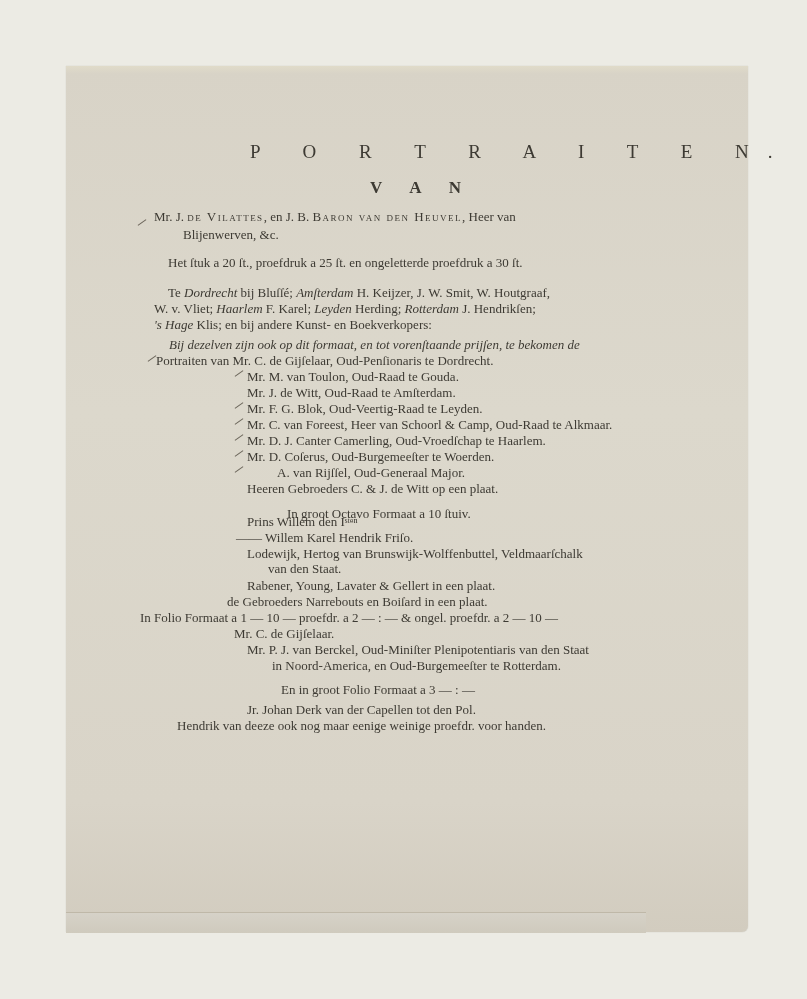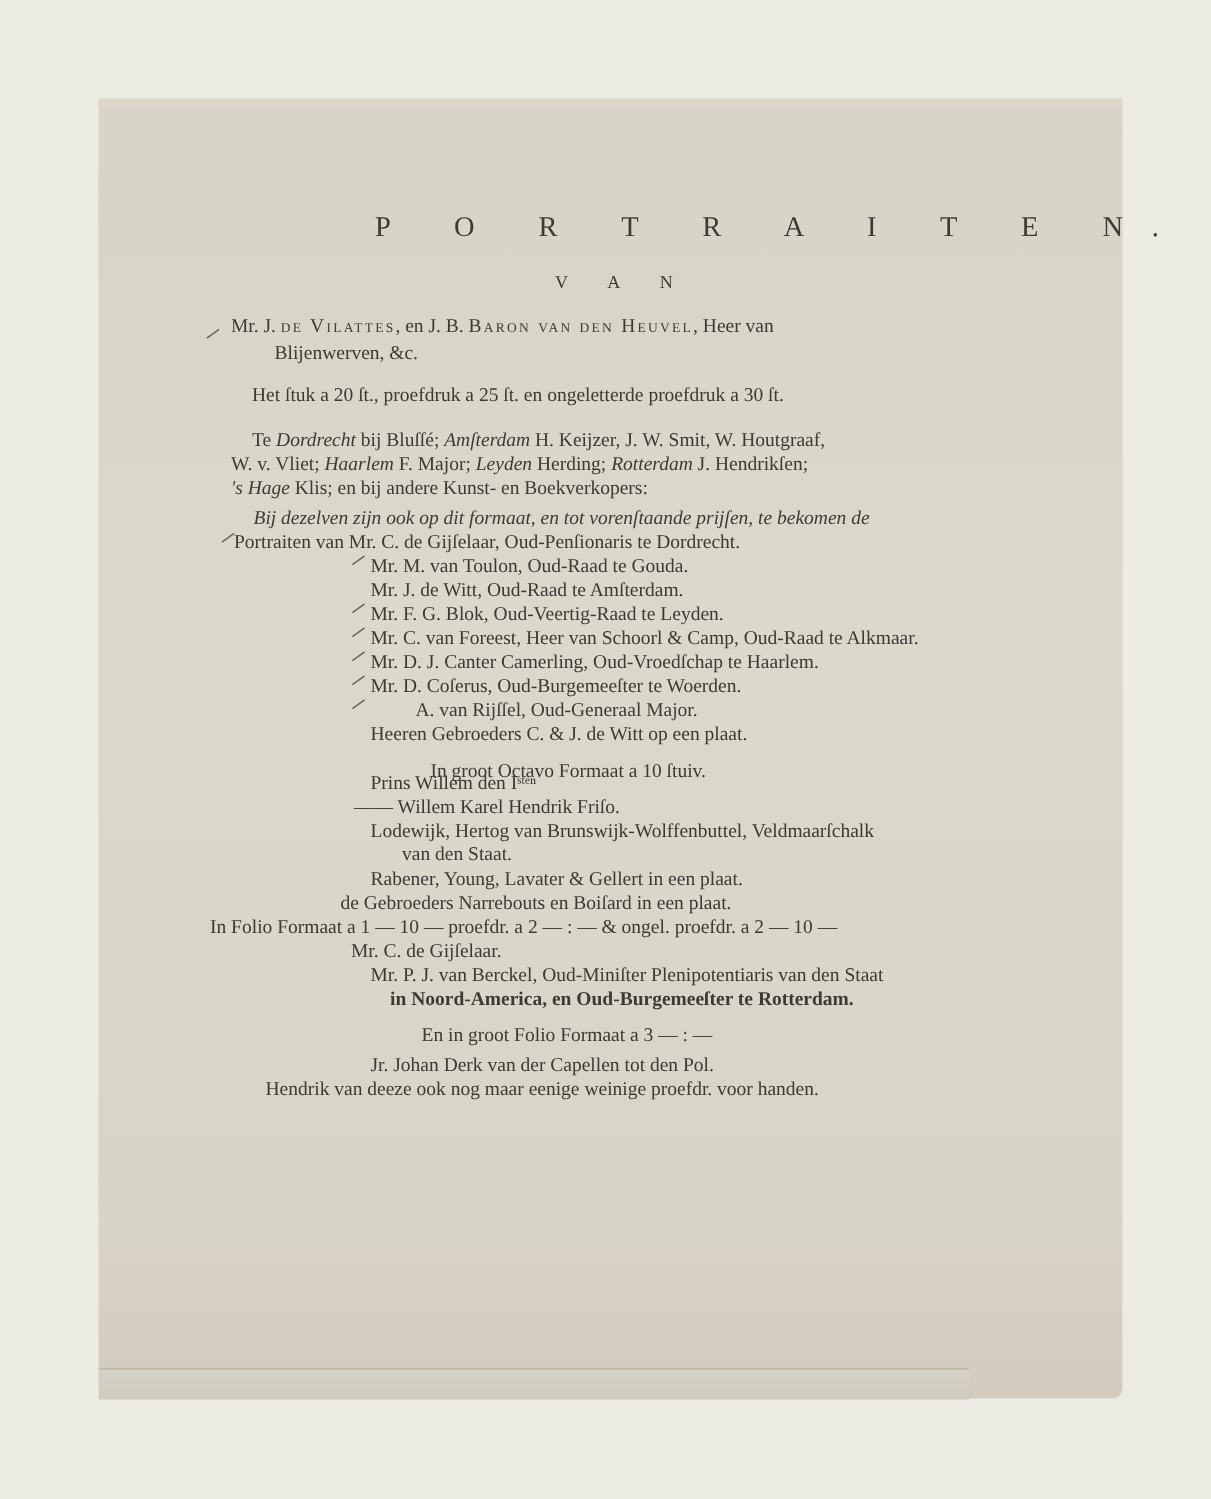--- a/index.html
+++ b/index.html
@@ -17,21 +17,21 @@
     content:""; position:absolute; left:0; right:0; top:0; height:8px;
     background:linear-gradient(180deg,#e0dbc9,#d8d3c7);
   }
   .tear {
     position:absolute; left:66px; top:912px; width:580px; height:20px;
     background:linear-gradient(180deg,#d6d2c8,#cfcabd);
     border-top:1px solid #bfb8a8;
   }
   .line { position:absolute; white-space:nowrap; font-size:13px; line-height:16px; }
   .title { font-size:19px; letter-spacing:19px; }
-  .van { font-size:12px; letter-spacing:12px; font-weight:normal; }
+  .van { font-size:17px; letter-spacing:12px; font-weight:bold; }
   .sc { font-variant:small-caps; letter-spacing:1.5px; }
   i { font-style:italic; }
   .mark { position:absolute; width:10px; height:1px; background:#6b655a; transform:rotate(-35deg); }
 </style>
 </head>
 <body>
 
 <div class="paper"></div>
 <div class="tear"></div>
 
@@ -43,21 +43,21 @@
   <span>Mr. J. </span><span class="sc">de Vilattes</span><span>, en J. B. </span><span class="sc">Baron van den Heuvel</span><span>, Heer van</span>
 </div>
 <div class="line" style="left:183px;top:227px;text-align:right;">Blijenwerven, &amp;c.</div>
 
 <div class="line" style="left:168px;top:255px;">Het ſtuk a 20 ſt., proefdruk a 25 ſt. en ongeletterde proefdruk a 30 ſt.</div>
 
 <div class="line" style="left:168px;top:285px;">
   <span>Te </span><i>Dordrecht</i><span> bij Bluſſé; </span><i>Amſterdam</i><span> H. Keijzer, J. W. Smit, W. Houtgraaf,</span>
 </div>
 <div class="line" style="left:154px;top:301px;">
-  <span>W. v. Vliet; </span><i>Haarlem</i><span> F. Major; </span><i>Leyden</i><span> Herding; </span><i>Rotterdam</i><span> J. Hendrikſen;</span>
+  <span>W. v. Vliet; </span><i>Haarlem</i><span> F. Karel; </span><i>Leyden</i><span> Herding; </span><i>Rotterdam</i><span> J. Hendrikſen;</span>
 </div>
 <div class="line" style="left:154px;top:317px;">
   <i>'s Hage</i><span> Klis; en bij andere Kunst- en Boekverkopers:</span>
 </div>
 
 <div class="line" style="left:169px;top:337px;font-style:italic;">Bij dezelven zijn ook op dit formaat, en tot vorenſtaande prijſen, te bekomen de</div>
 <div class="mark" style="left:147px;top:358px;"></div>
 <div class="line" style="left:156px;top:353px;">
   <span>Portraiten van </span><span>Mr. C. de Gijſelaar, Oud-Penſionaris te Dordrecht.</span>
 </div>
@@ -81,17 +81,17 @@
 <div class="line" style="left:247px;top:513px;top:514px;">Prins Willem den Iˢᵗᵉⁿ</div>
 <div class="line" style="left:236px;top:530px;">—— Willem Karel Hendrik Friſo.</div>
 <div class="line" style="left:247px;top:546px;">Lodewijk, Hertog van Brunswijk-Wolffenbuttel, Veldmaarſchalk</div>
 <div class="line" style="left:268px;top:561px;">van den Staat.</div>
 <div class="line" style="left:247px;top:578px;">Rabener, Young, Lavater &amp; Gellert in een plaat.</div>
 <div class="line" style="left:227px;top:594px;">de Gebroeders Narrebouts en Boiſard in een plaat.</div>
 
 <div class="line" style="left:140px;top:610px;">In Folio Formaat a 1 — 10 — proefdr. a 2 — : — &amp; ongel. proefdr. a 2 — 10 —</div>
 <div class="line" style="left:234px;top:626px;">Mr. C. de Gijſelaar.</div>
 <div class="line" style="left:247px;top:642px;">Mr. P. J. van Berckel, Oud-Miniſter Plenipotentiaris van den Staat</div>
-<div class="line" style="left:260px;top:658px;font-weight:bold;">in Noord-America, en Oud-Burgemeeſter te Rotterdam.</div>
+<div class="line" style="left:272px;top:658px;">in Noord-America, en Oud-Burgemeeſter te Rotterdam.</div>
 
 <div class="line" style="left:281px;top:682px;">En in groot Folio Formaat  a 3 — : —</div>
 <div class="line" style="left:247px;top:702px;">Jr. Johan Derk van der Capellen tot den Pol.</div>
 <div class="line" style="left:177px;top:718px;">Hendrik van deeze ook nog maar eenige weinige proefdr. voor handen.</div>
 
 </body></html>

